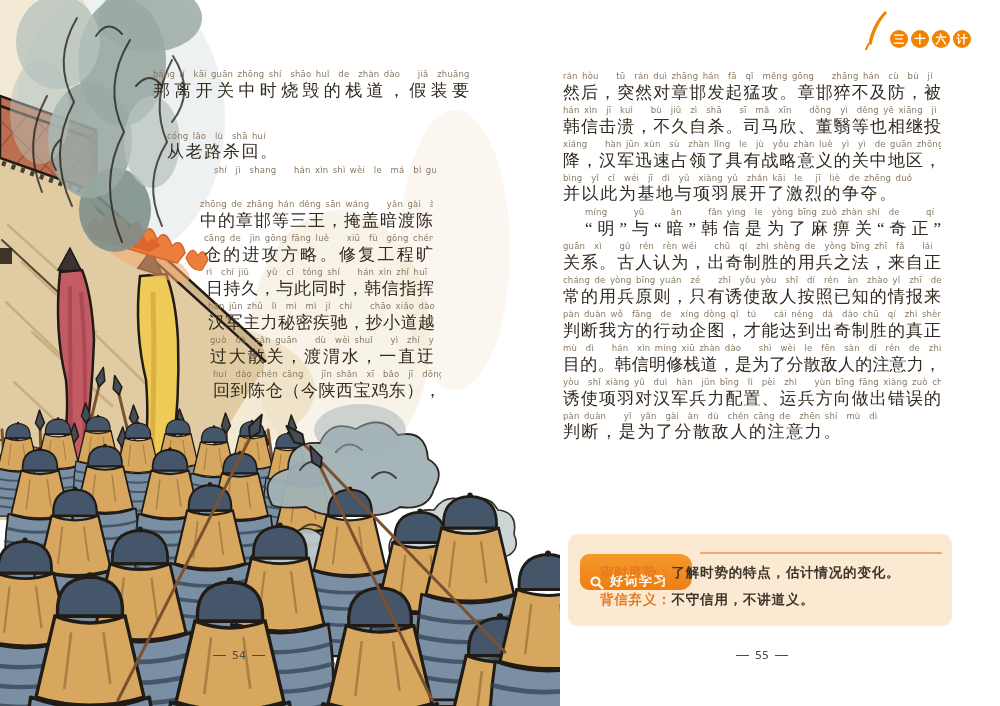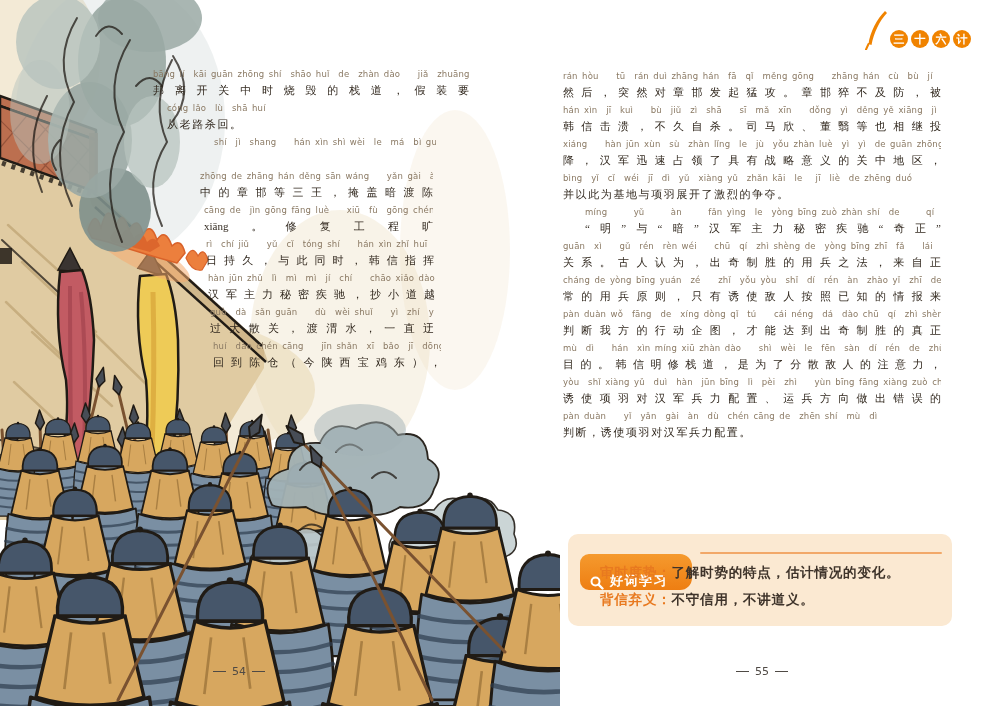--- a/index.html
+++ b/index.html
@@ -25,25 +25,25 @@
   .hatch{stroke:var(--brick_dark);stroke-width:1.2;opacity:.85;}
 
   
   .text-col{position:absolute;z-index:3;}
   .left-col{left:150px;top:68px;width:340px;}
   .right-col{left:63px;top:70px;width:382px;}
   .tline{height:34px;}
   .py{font-family:"DejaVu Sans","Liberation Sans",sans-serif;font-size:8.5px;
       line-height:12px;height:12px;color:var(--pinyin);white-space:pre;
       letter-spacing:.2px;word-spacing:1.5px;overflow:hidden;}
-  .zh{font-size:11px;line-height:21px;color:var(--hanzi);
+  .zh{font-size:17px;line-height:21px;color:var(--hanzi);
       text-align:justify;text-align-last:justify;}
-  .short .zh{text-align:center;text-align-last:left;letter-spacing:1.6px;width:auto;}
-  
-  .ll1{margin-left:3px;width:316px;} .ll2{margin-left:17px;}
+  .short .zh{text-align:center;text-align-last:left;letter-spacing:1.6px;width:auto;font-family:Liberation Mono, monospace;}
+  
+  .ll1{margin-left:3px;width:316px;} .ll2{margin-left:17px;margin-top:28px;}
   .ll3{margin-left:64px;width:222px;} .ll4{margin-left:50px;width:233px;}
   .ll5{margin-left:54px;width:229px;} .ll6{margin-left:56px;width:228px;}
   .ll7{margin-left:58px;width:227px;} .ll8{margin-left:60px;width:224px;}
   .ll9{margin-left:63px;width:228px;}
   .rl1,.rl2,.rl3,.rl6,.rl7,.rl8,.rl9,.rl10{width:378px;}
   .rl5{margin-left:22px;width:356px;}
 
   
   .logo{position:absolute;left:362px;top:10px;display:flex;align-items:flex-end;z-index:4;}
   .logo-quill{margin-right:2px;margin-bottom:2px;}
@@ -63,21 +63,21 @@
       font-weight:bold;font-size:13px;letter-spacing:1.5px;margin-left:6px;}
   .vocab-rule{position:absolute;left:132px;right:10px;top:18px;height:2px;
       background:var(--rule);border-radius:1px;}
   .vocab-item{position:absolute;left:32px;font-size:13.5px;letter-spacing:.8px;}
   .vocab-item-1{top:30px;} .vocab-item-2{top:57px;}
   .vocab-term{color:var(--term);font-weight:bold;}
   .vocab-sep{color:var(--term);font-weight:bold;}
   .vocab-def{color:var(--definition);font-weight:bold;}
 
   
-  .pagenum{position:absolute;bottom:28px;display:flex;align-items:center;gap:6px;
+  .pagenum{position:absolute;bottom:44px;display:flex;align-items:center;gap:6px;
       color:var(--page_num);font-family:"DejaVu Sans",sans-serif;font-size:11px;}
   .pagenum .dash{width:13px;height:1px;background:var(--page_num);}
   .pagenum-left{left:213px;z-index:5;}
   .pagenum-right{left:236px;z-index:3;}
 </style>
 </head>
 <body>
 
 <div class="spread">
 
@@ -267,21 +267,21 @@
         </div>
       <div class="tline ll3">
           <div class="py">shí  jì  shang    hán xìn shì wèi  le  má  bì guān</div>
         </div>
       <div class="tline ll4">
           <div class="py">zhōng de zhāng hán děng sān wáng    yǎn gài  àn  dù chén</div>
           <div class="zh">中的章邯等三王，掩盖暗渡陈</div>
         </div>
       <div class="tline ll5">
           <div class="py">cāng de  jìn gōng fāng luè    xiū  fù  gōng chéng kuàng</div>
-          <div class="zh">xiāng。修复工程旷</div>
+          <div class="zh">仓的进攻方略。修复工程旷</div>
         </div>
       <div class="tline ll6">
           <div class="py">rì  chí jiǔ    yǔ  cǐ  tóng shí    hán xìn zhǐ huī</div>
           <div class="zh">日持久，与此同时，韩信指挥</div>
         </div>
       <div class="tline ll7">
           <div class="py">hàn jūn zhǔ  lì  mì  mì  jí  chí    chāo xiǎo dào yuè</div>
           <div class="zh">汉军主力秘密疾驰，抄小道越</div>
         </div>
       <div class="tline ll8">
@@ -328,21 +328,21 @@
       <div class="tline rl3">
           <div class="py">xiáng    hàn jūn xùn  sù  zhàn lǐng  le  jù  yǒu zhàn luè  yì  yì  de guān zhōng dì  qū</div>
           <div class="zh">降，汉军迅速占领了具有战略意义的关中地区，</div>
         </div>
       <div class="tline rl4 short">
           <div class="py">bìng  yǐ  cǐ  wéi  jī  dì  yǔ  xiàng yǔ  zhǎn kāi  le   jī  liè  de zhēng duó</div>
           <div class="zh">并以此为基地与项羽展开了激烈的争夺。</div>
         </div>
       <div class="tline rl5">
           <div class="py">míng      yǔ      àn      fǎn yìng  le  yòng bīng zuò zhàn shí  de      qí  zhèng</div>
-          <div class="zh">“明”与“暗”汉军主力秘密疾驰“奇正”</div>
+          <div class="zh">“明”与“暗”韩信是为了麻痹关“奇正”</div>
         </div>
       <div class="tline rl6">
           <div class="py">guān  xì    gǔ  rén  rèn wéi    chū  qí  zhì shèng de  yòng bīng zhī  fǎ    lái  zì  zhèng</div>
           <div class="zh">关系。古人认为，出奇制胜的用兵之法，来自正</div>
         </div>
       <div class="tline rl7">
           <div class="py">cháng de yòng bīng yuán  zé    zhǐ  yǒu yòu  shǐ  dí  rén  àn  zhào yǐ  zhī  de  qíng bào  lái</div>
           <div class="zh">常的用兵原则，只有诱使敌人按照已知的情报来</div>
         </div>
       <div class="tline rl8">
@@ -352,21 +352,21 @@
       <div class="tline rl9">
           <div class="py">mù  dì    hán  xìn míng xiū zhàn dào    shì  wèi  le  fēn  sàn  dí  rén  de  zhù  yì   lì</div>
           <div class="zh">目的。韩信明修栈道，是为了分散敌人的注意力，</div>
         </div>
       <div class="tline rl10">
           <div class="py">yòu  shǐ xiàng yǔ  duì  hàn  jūn bīng  lì  pèi  zhì    yùn bīng fāng xiàng zuò chū  cuò  wù  de</div>
           <div class="zh">诱使项羽对汉军兵力配置、运兵方向做出错误的</div>
         </div>
       <div class="tline rl11 short">
           <div class="py">pàn duàn    yǐ  yǎn  gài  àn  dù  chén cāng de  zhēn shí  mù  dì</div>
-          <div class="zh">判断，诱使项羽对汉军兵力配置。</div>
+          <div class="zh">判断，是为了分散敌人的注意力。</div>
         </div>
     </div>
 
     <div class="vocab-box">
       <div class="vocab-rule"></div>
       <div class="vocab-tab">
         <svg width="14" height="14" viewBox="0 0 14 14">
           <circle cx="5.5" cy="5.5" r="4" fill="none" stroke="#fff" stroke-width="2"></circle>
           <line x1="8.6" y1="8.6" x2="12.5" y2="12.5" stroke="#fff" stroke-width="2.4" stroke-linecap="round"></line>
         </svg>

